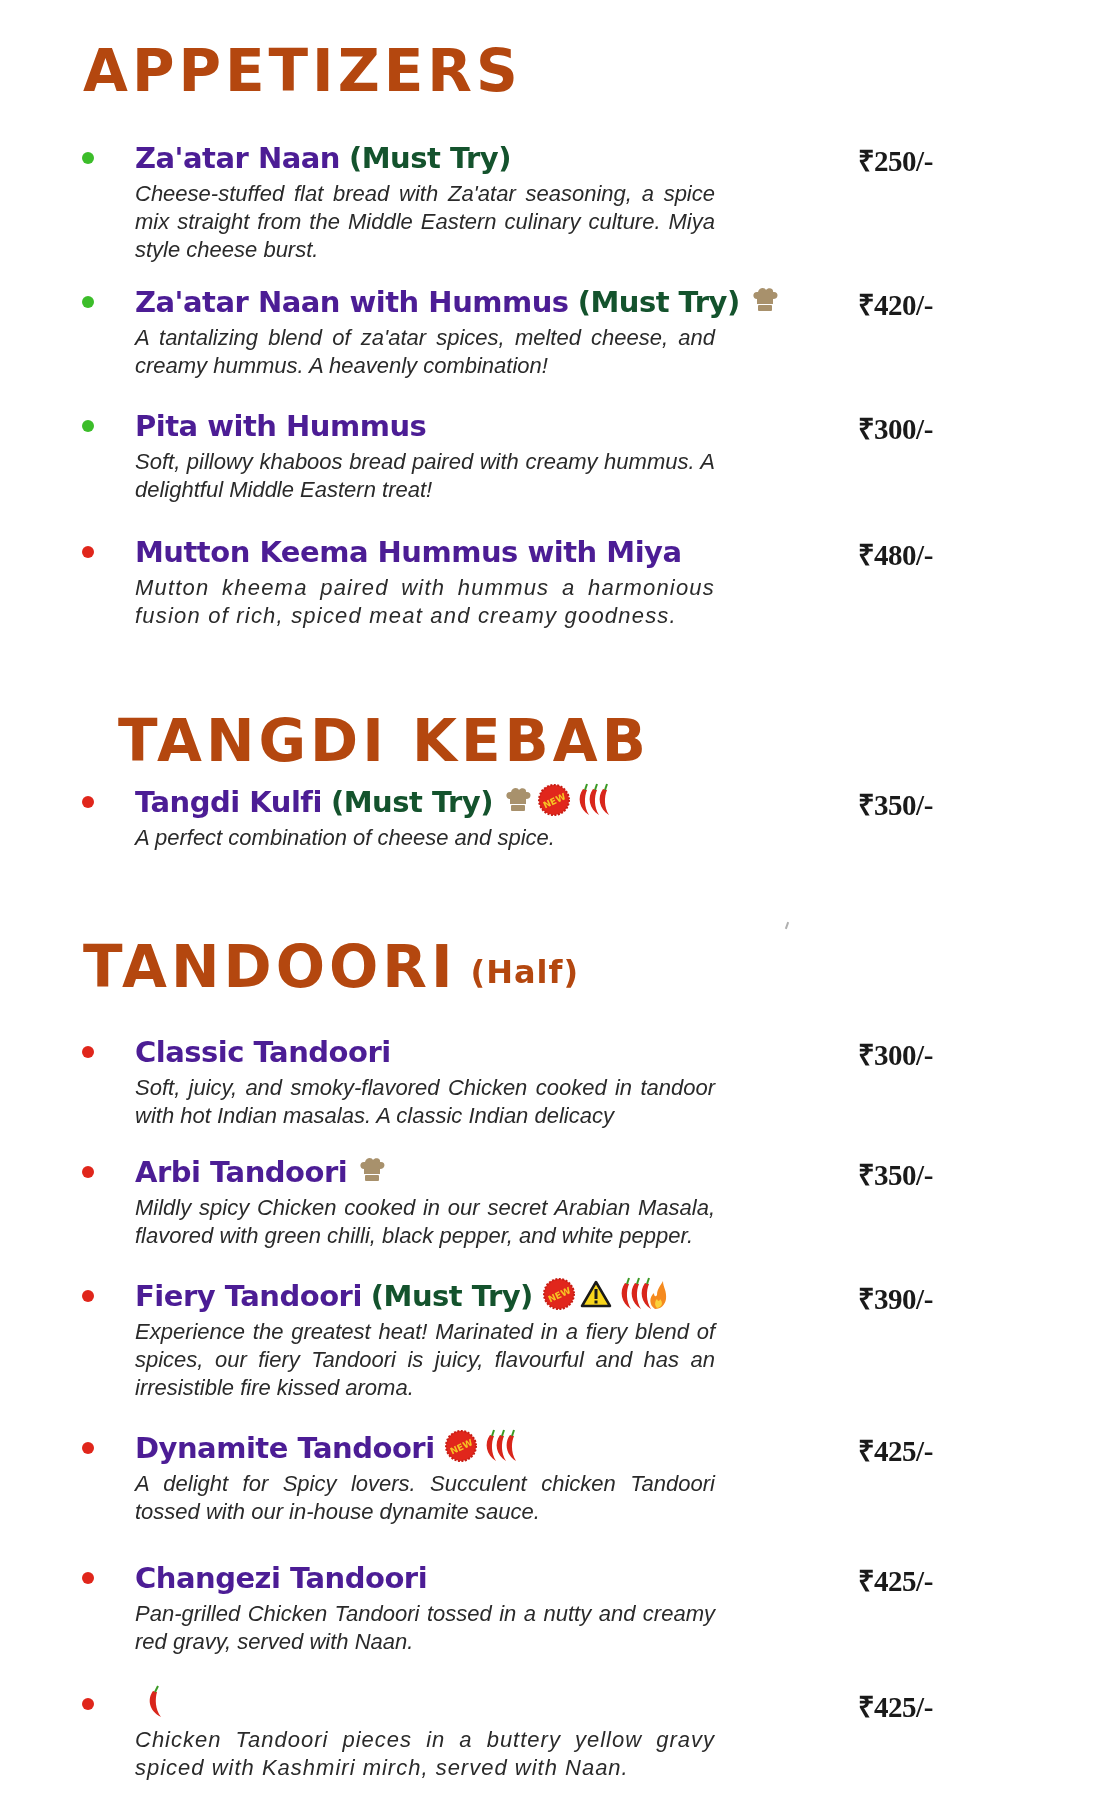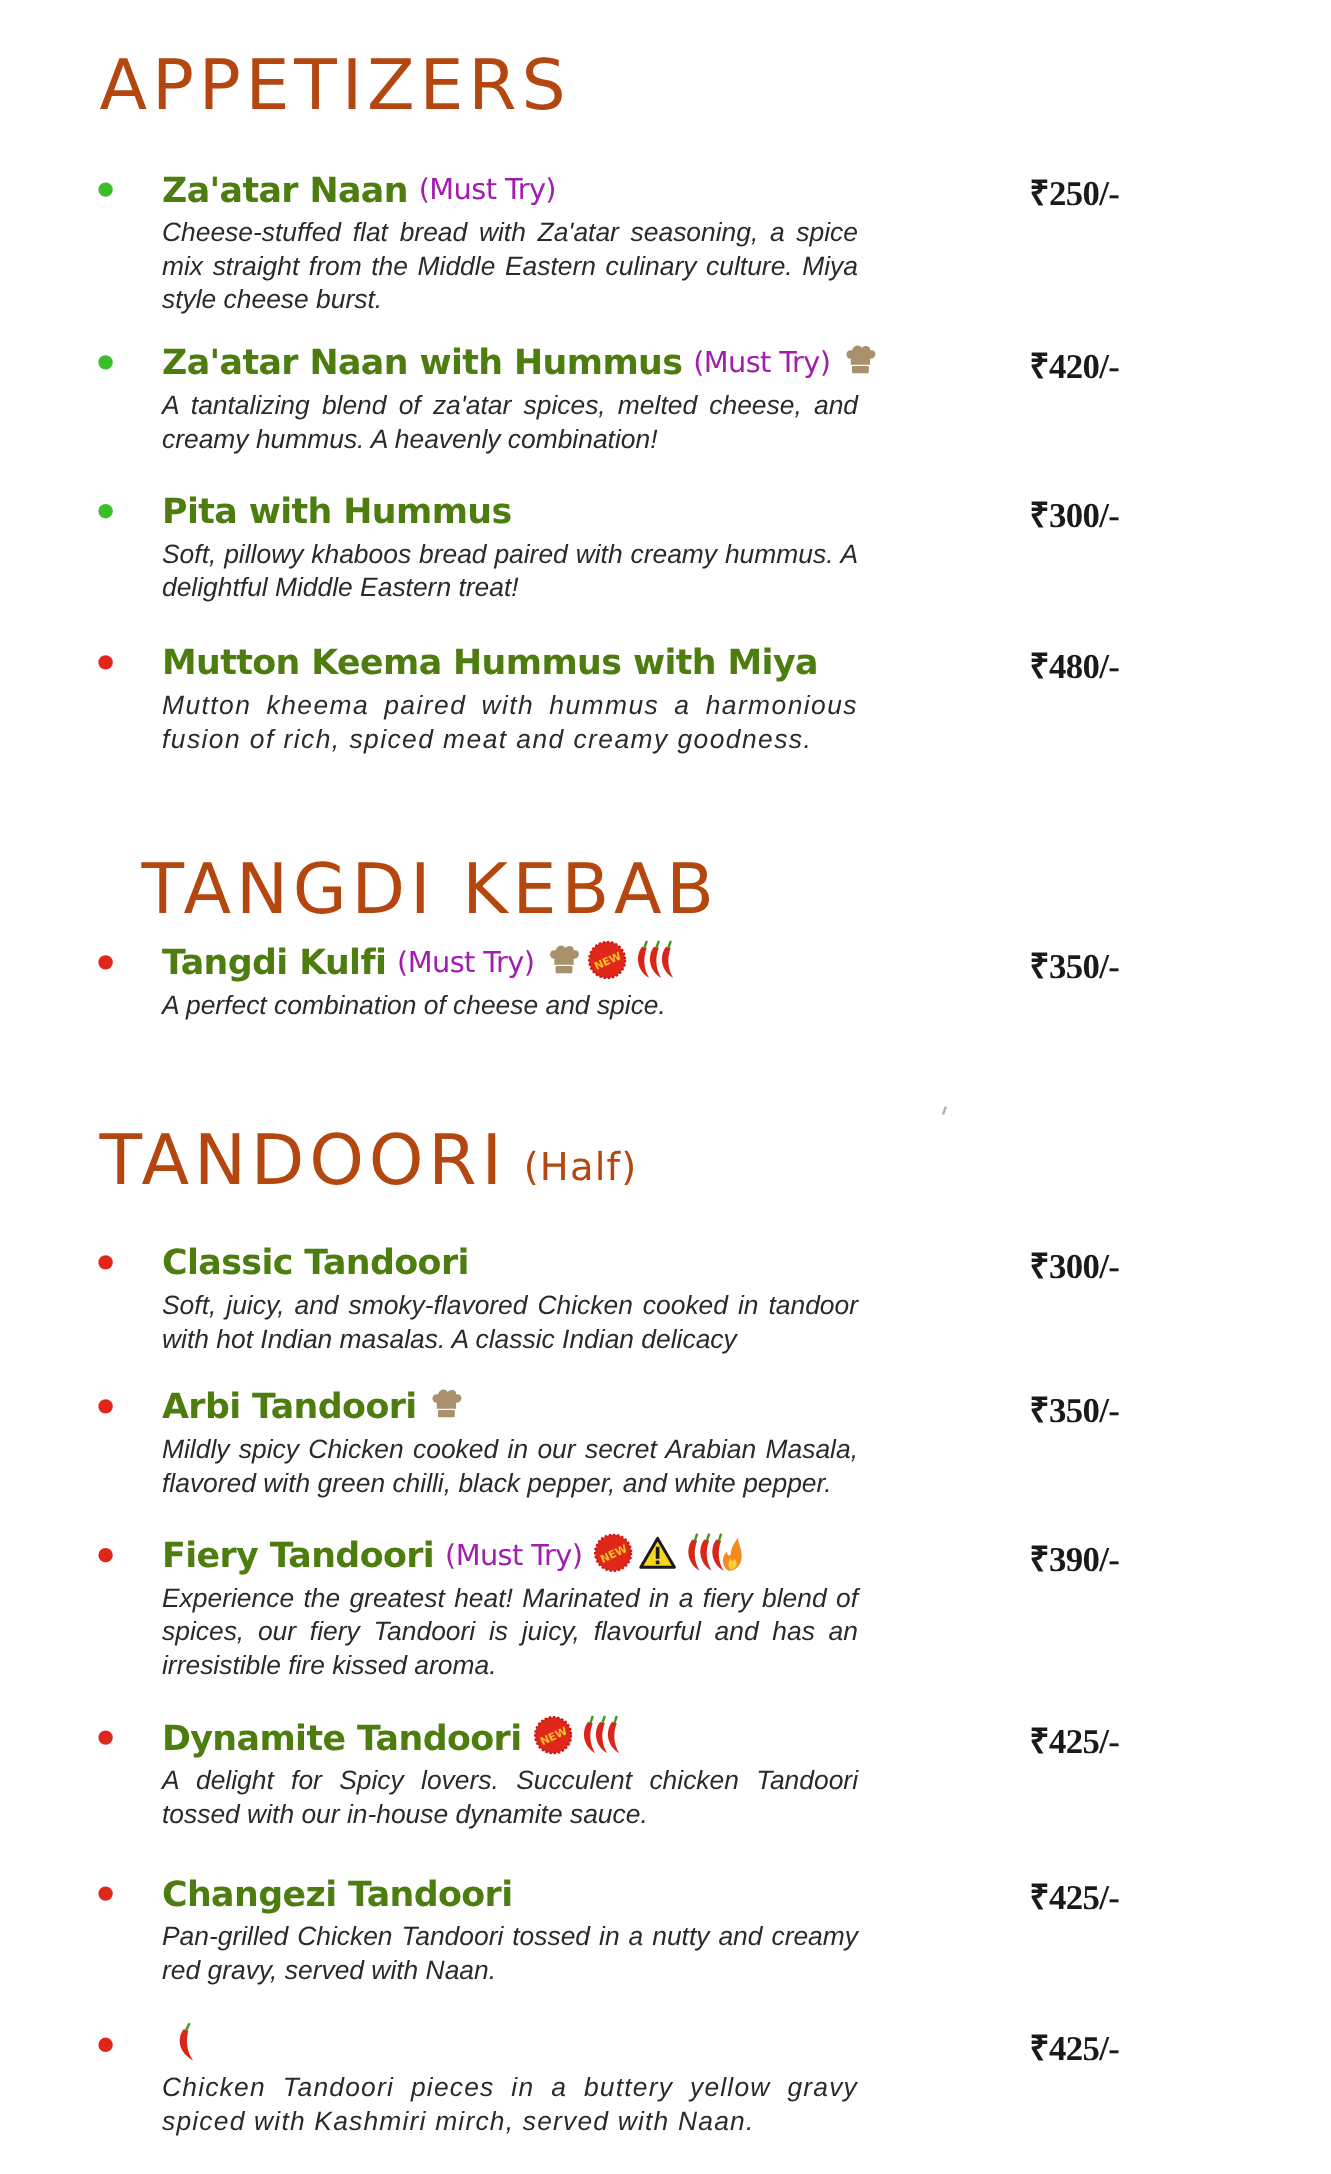--- a/index.html
+++ b/index.html
@@ -9,21 +9,21 @@
       height: 1812px;
       position: relative;
       overflow: hidden;
       font-family: "Liberation Sans", sans-serif;
       color: #1c1c1c;
     }
     .section-title {
       position: absolute;
       left: 83px;
       font-family: "DejaVu Sans", sans-serif;
-      font-weight: normal;
+      font-weight: bold;
       color: #b4470f;
       font-size: 58px;
       letter-spacing: 4px;
       line-height: 1;
     }
     .section-title .sub {
       font-size: 32px;
       letter-spacing: 1px;
       margin-left: 14px;
       vertical-align: 4px;
@@ -50,28 +50,28 @@
       white-space: nowrap;
       display: flex;
       align-items: center;
       height: 40px;
     }
     .name {
       font-family: "DejaVu Sans", sans-serif;
       font-weight: bold;
       font-size: 29px;
       letter-spacing: -0.5px;
-      color: #4d7c0f;
+      color: #4c1d95;
     }
     .tag {
       font-family: "DejaVu Sans", sans-serif;
-      font-weight: normal;
-      font-size: 24px;
+      font-weight: bold;
+      font-size: 29px;
       letter-spacing: -0.5px;
-      color: #a21caf;
+      color: #14532d;
       margin-left: 9px;
     }
     .icons { display: inline-flex; align-items: center; margin-left: 10px; gap: 5px; }
     .icon { display: inline-block; }
     .desc {
       position: absolute;
       left: 135px;
       top: 42px;
       width: 580px;
       font-family: "Liberation Sans", sans-serif;

